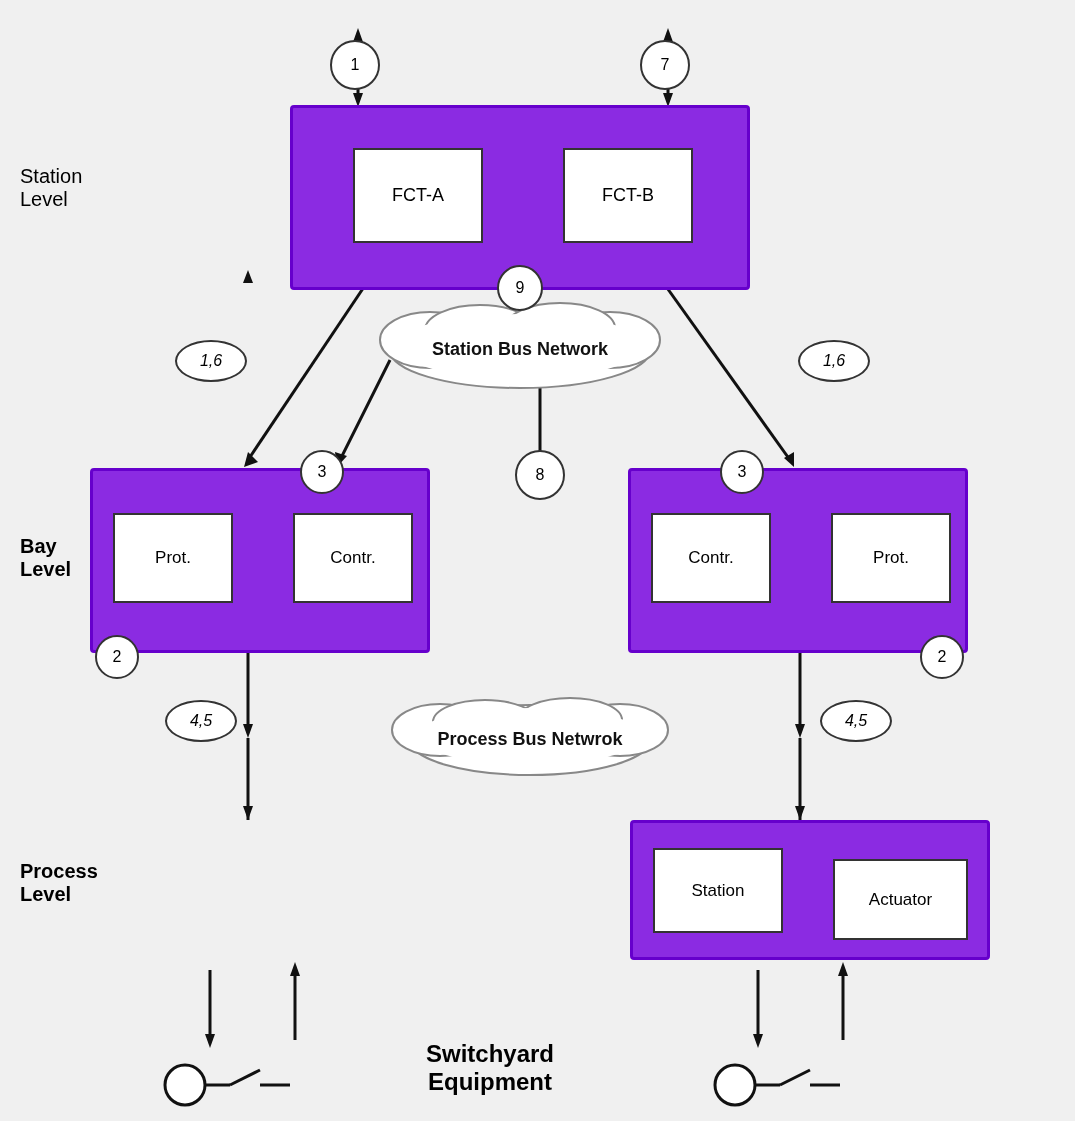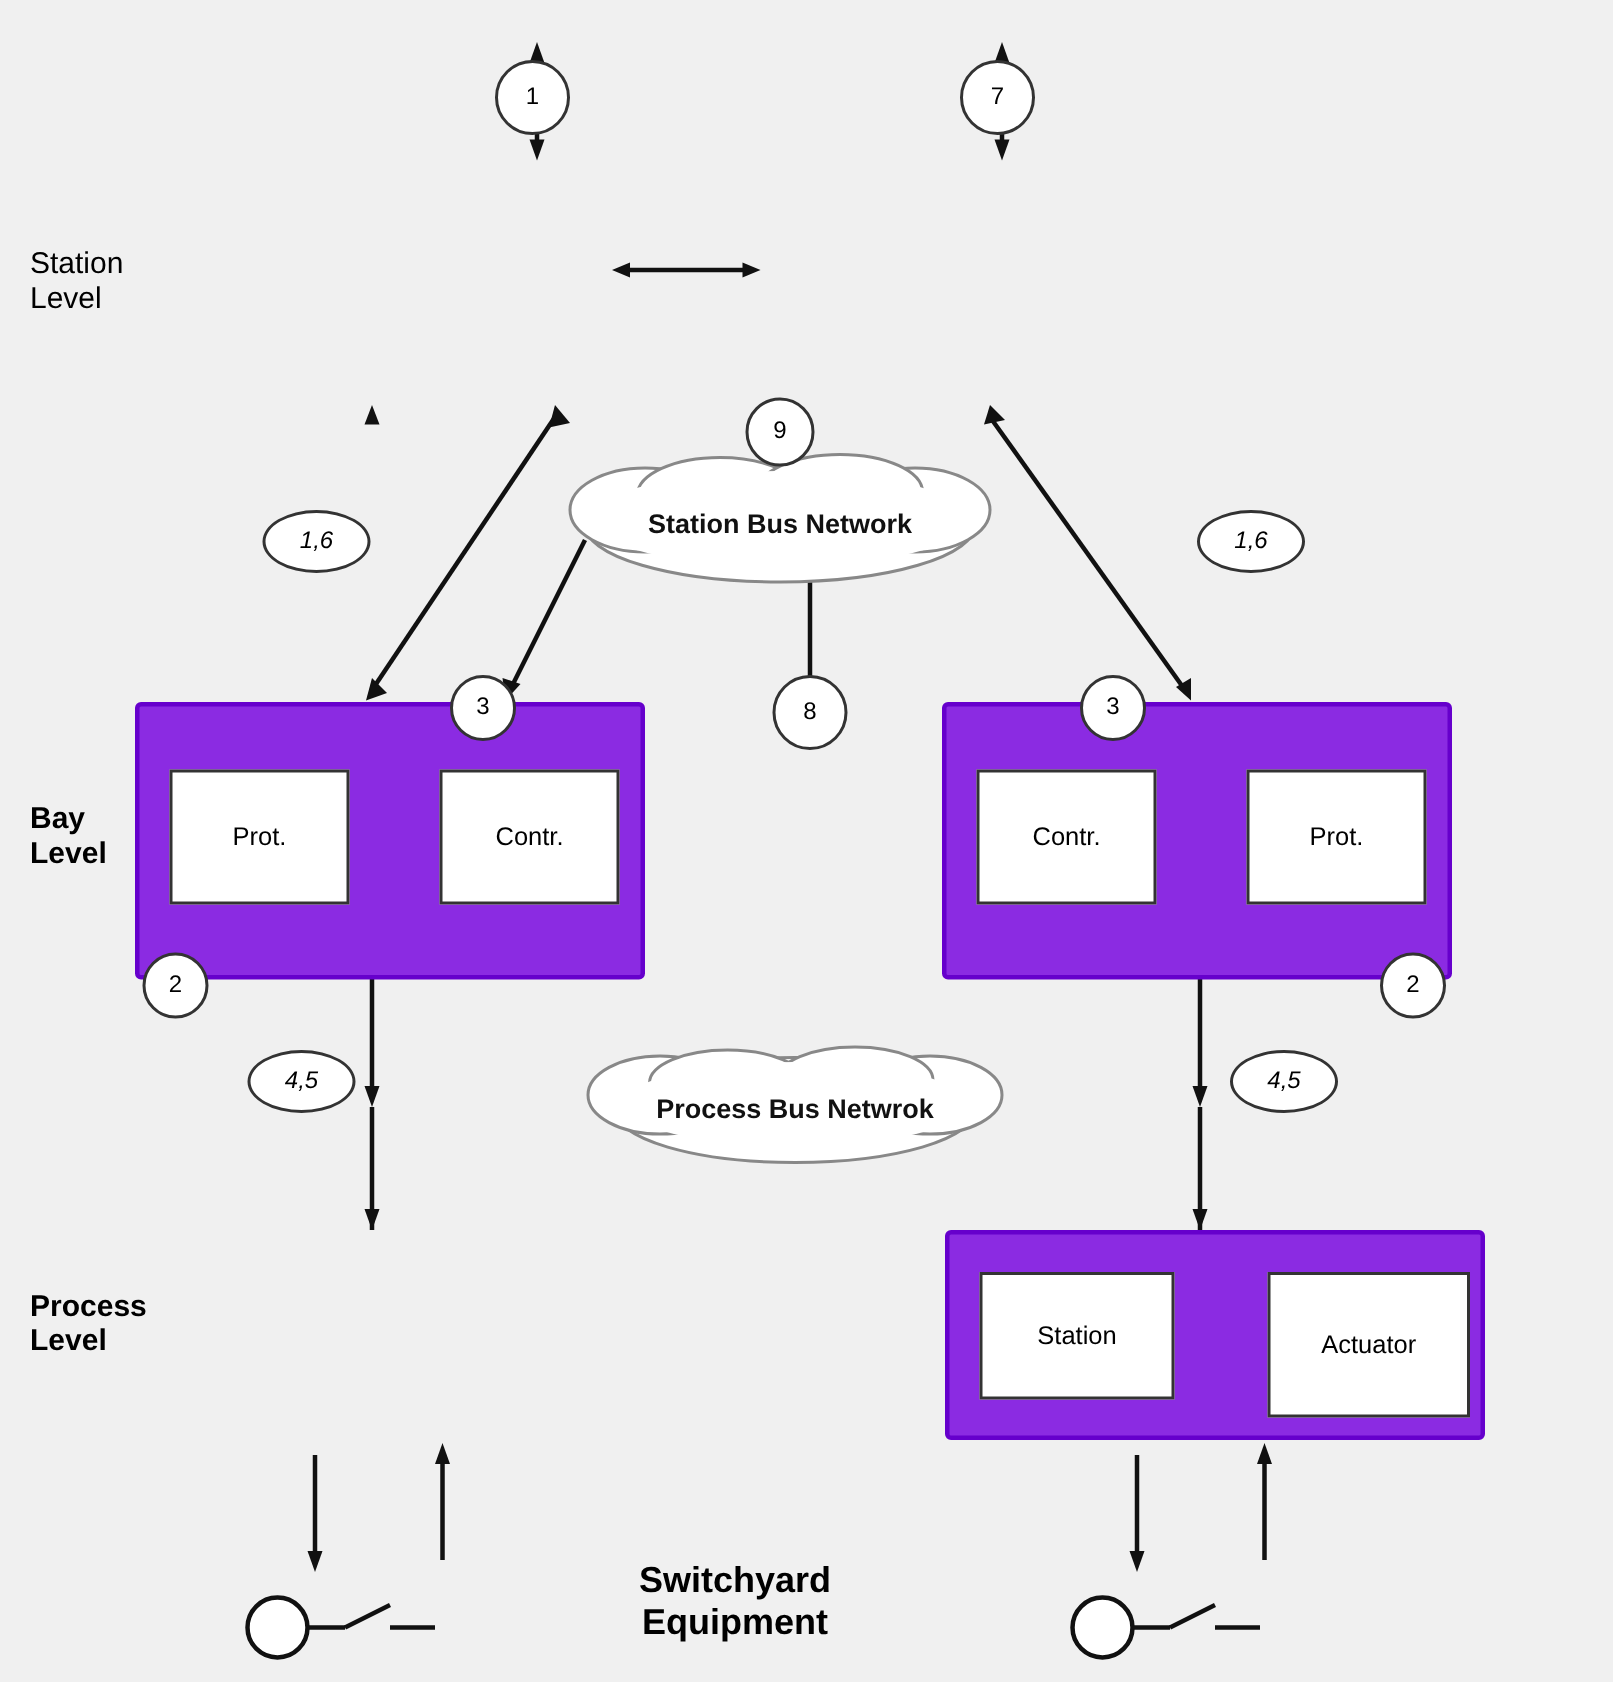--- a/index.html
+++ b/index.html
@@ -182,20 +182,30 @@
     <line x1="755" y1="1085" x2="780" y2="1085" stroke="#111" stroke-width="3"></line>
     <line x1="780" y1="1085" x2="810" y2="1070" stroke="#111" stroke-width="3"></line>
     <line x1="810" y1="1085" x2="840" y2="1085" stroke="#111" stroke-width="3"></line>
   </svg>
 
   <div class="level-label" style="top: 165px;">
     <span style="white-space:pre-line; font-size:20px; font-weight:normal;">Station
 Level</span>
   </div>
 
+  <div class="purple-box" style="left: 290px; top: 105px; width: 460px; height: 185px; border-radius:4px;">
+
+    <div class="white-box" style="left: 60px; top: 40px; width: 130px; height: 95px; font-size:18px;">
+      <span>FCT-A</span>
+    </div>
+
+    <div class="white-box" style="left: 270px; top: 40px; width: 130px; height: 95px; font-size:18px;">
+      <span>FCT-B</span>
+    </div>
+  </div>
 
   <div class="oval-badge" style="left: 330px; top: 40px; width: 50px; height: 50px;">
     <span>1</span>
   </div>
 
   <div class="oval-badge" style="left: 640px; top: 40px; width: 50px; height: 50px;">
     <span>7</span>
   </div>
 
   <div class="oval-badge" style="left: 497px; top: 265px; width: 46px; height: 46px;">
@@ -268,21 +278,21 @@
     <span style="white-space:pre-line; font-size:20px; font-weight:bold;">Process<br>Level</span>
   </div>
 
 
   <div class="purple-box" style="left: 630px; top: 820px; width: 360px; height: 140px; border-radius:4px;">
 
     <div class="white-box" style="left: 20px; top: 25px; width: 130px; height: 85px; font-size:17px;">
       <span>Station</span>
     </div>
 
-    <div class="white-box" style="left: 200px; top: 25px; width: 135px; height: 97px; font-size:17px;margin-left:12px;">
+    <div class="white-box" style="left: 200px; top: 36px; width: 135px; height: 81px; font-size:17px;">
       <span>Actuator</span>
     </div>
   </div>
 
   <div style="position:absolute; left:390px; top:1040px; font-weight:bold; font-size:24px; text-align:center; width:200px;">
     <span style="white-space:pre-line;">Switchyard
 Equipment</span>
   </div>
 
 </div>

